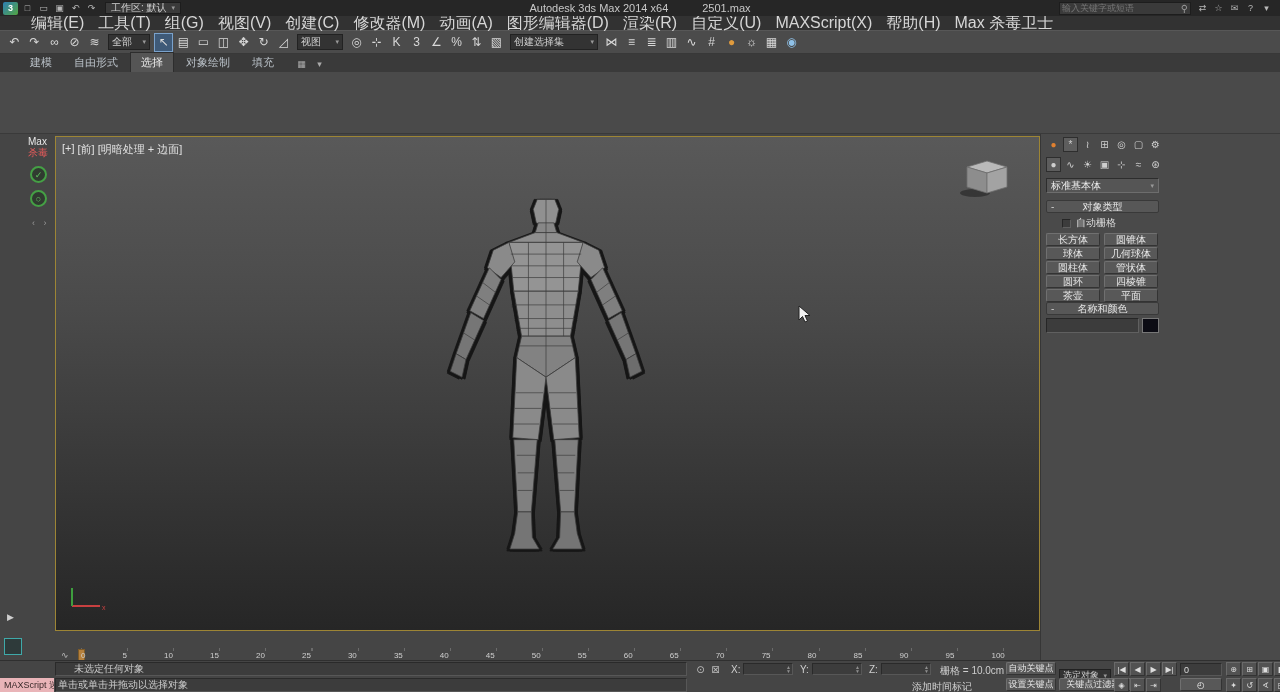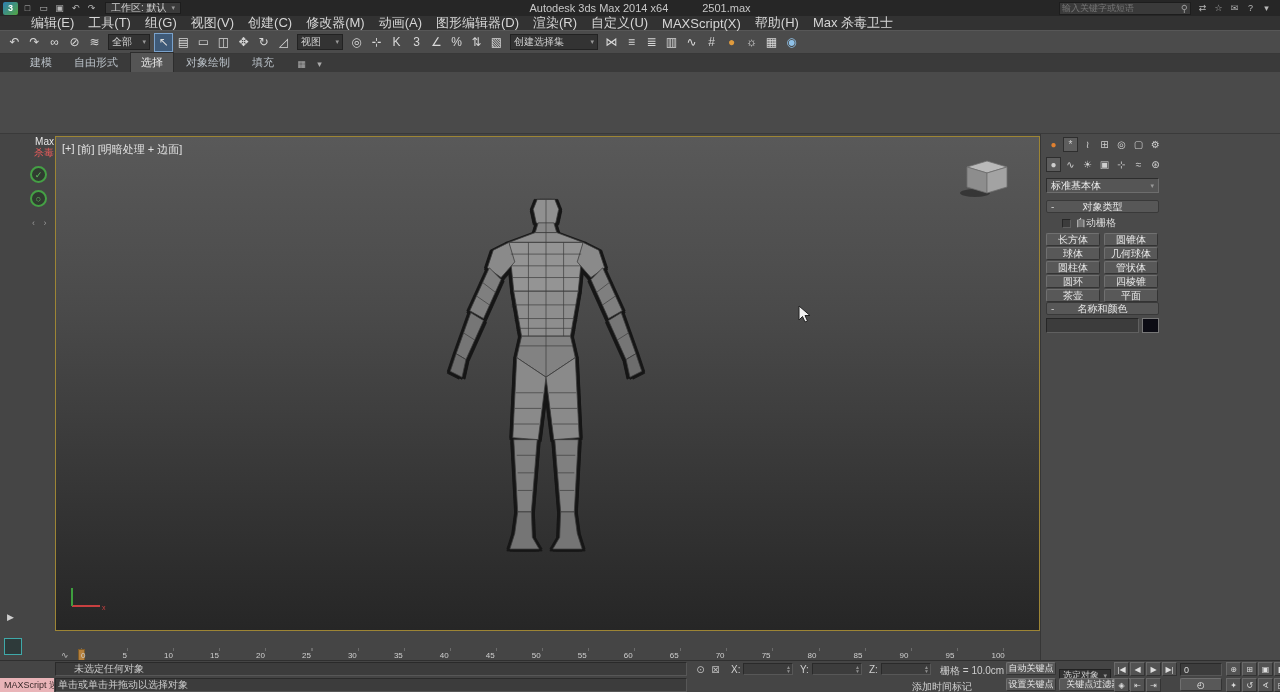--- a/index.html
+++ b/index.html
@@ -12,42 +12,42 @@
   .icon16{width:15px;height:13px;display:flex;align-items:center;justify-content:center;color:#b9b9b9;font-size:9px}
   .workspace{height:12px;margin-left:4px;background:#3a3a3a;border:1px solid #1d1d1d;display:flex;align-items:center;gap:5px;padding:0 5px;font-size:10px;color:#cfcfcf}
   .title-center{position:absolute;left:0;right:0;text-align:center;color:#c8c8c8;font-size:11px;pointer-events:none}
   .title-gap{display:inline-block;width:34px}
   .tb-right{margin-left:auto;display:flex;align-items:center;gap:4px;padding-right:6px}
   .search{display:flex;align-items:center;background:#3a3a3a;border:1px solid #1d1d1d;height:13px;width:132px;padding:0 2px}
   .search input{flex:1;background:transparent;border:none;outline:none;color:#bbb;font-size:9px;min-width:0;font-family:inherit}
   .s-icon{color:#9a9a9a;font-size:10px}
   
   .menubar{height:14px;background:#323232;display:flex;align-items:center;padding-left:24px}
-  .mitem{padding:0 7px;font-size:13px;color:#d6d6d6;white-space:nowrap}
+  .mitem{padding:0 7px;font-size:16px;color:#d6d6d6;white-space:nowrap}
   
   .toolbar{height:24px;background:#4b4b4b;border-top:1px solid #575757;border-bottom:1px solid #383838;display:flex;align-items:center;padding-left:5px;gap:1px}
   .tgroup{display:flex;align-items:center;gap:1px}
   .tbtn{width:19px;height:19px;display:flex;align-items:center;justify-content:center;color:#d8d8d8;font-size:12px;border:1px solid transparent}
   .tbtn.active{background:#3f5a78;border-color:#7aa2cc}
   .tbtn.mat{color:#e09b3d}
   .tbtn.rnd{color:#8fc1e8}
   .tb-dd{height:16px;background:#333;border:1px solid #222;display:flex;align-items:center;justify-content:space-between;padding:0 3px;font-size:10px;color:#d0d0d0;margin:0 3px}
   .dd-arrow{font-size:7px;color:#999}
   .w40{width:42px}.w46{width:46px}.w86{width:88px}
   
   .ribbon-tabs{height:18px;background:#3a3a3a;display:flex;align-items:flex-end;padding-left:20px;gap:2px}
   .rtab{padding:2px 10px 2px;font-size:11px;color:#b9c0c7}
   .rtab.active{background:#555;color:#ececec;border:1px solid #2d2d2d;border-bottom:none}
   .ribbon-extra{display:flex;align-items:center;gap:3px;margin-left:8px;padding-bottom:2px}
   .ribbon-extra .icon16{color:#aaa}
   .ribbon-body{height:62px;background:#4a4a4a;border-bottom:1px solid #3a3a3a}
   
   .workarea{position:relative;height:526px;background:#454545}
   .left-strip{position:absolute;left:0;top:0;width:54px;bottom:0}
-  .av-label{position:absolute;left:28px;top:2px;width:26px;text-align:right;font-size:10px;line-height:11px}
+  .av-label{position:absolute;left:28px;top:2px;width:26px;text-align:left;font-size:10px;line-height:11px}
   .av-l1{color:#e8e8e8}.av-l2{color:#e05a5a}
   .green-ic{position:absolute;left:30px;width:17px;height:17px;border:2px solid #45a045;border-radius:50%;color:#5fc05f;font-size:9px;display:flex;align-items:center;justify-content:center;background:#303a30}
   .collapse-arrows{position:absolute;left:32px;top:84px;color:#9a9a9a;font-size:9px;letter-spacing:3px}
   .strip-arrow{position:absolute;left:7px;top:478px;color:#cfcfcf;font-size:9px}
   .mini-win{position:absolute;left:4px;top:504px;width:18px;height:17px;border:1px solid #3fa9a9;background:#2e3a3a}
   
   .viewport{position:absolute;left:55px;top:2px;width:985px;height:495px;border:1px solid #9d8535;background:linear-gradient(#595959,#4a4a4a 35%,#262626)}
   .vp-label{position:absolute;left:6px;top:5px;display:flex;gap:3px;font-size:11px;color:#e2e2e2}
   .vp-label span{white-space:nowrap}
   .viewcube{position:absolute;right:26px;top:20px}

